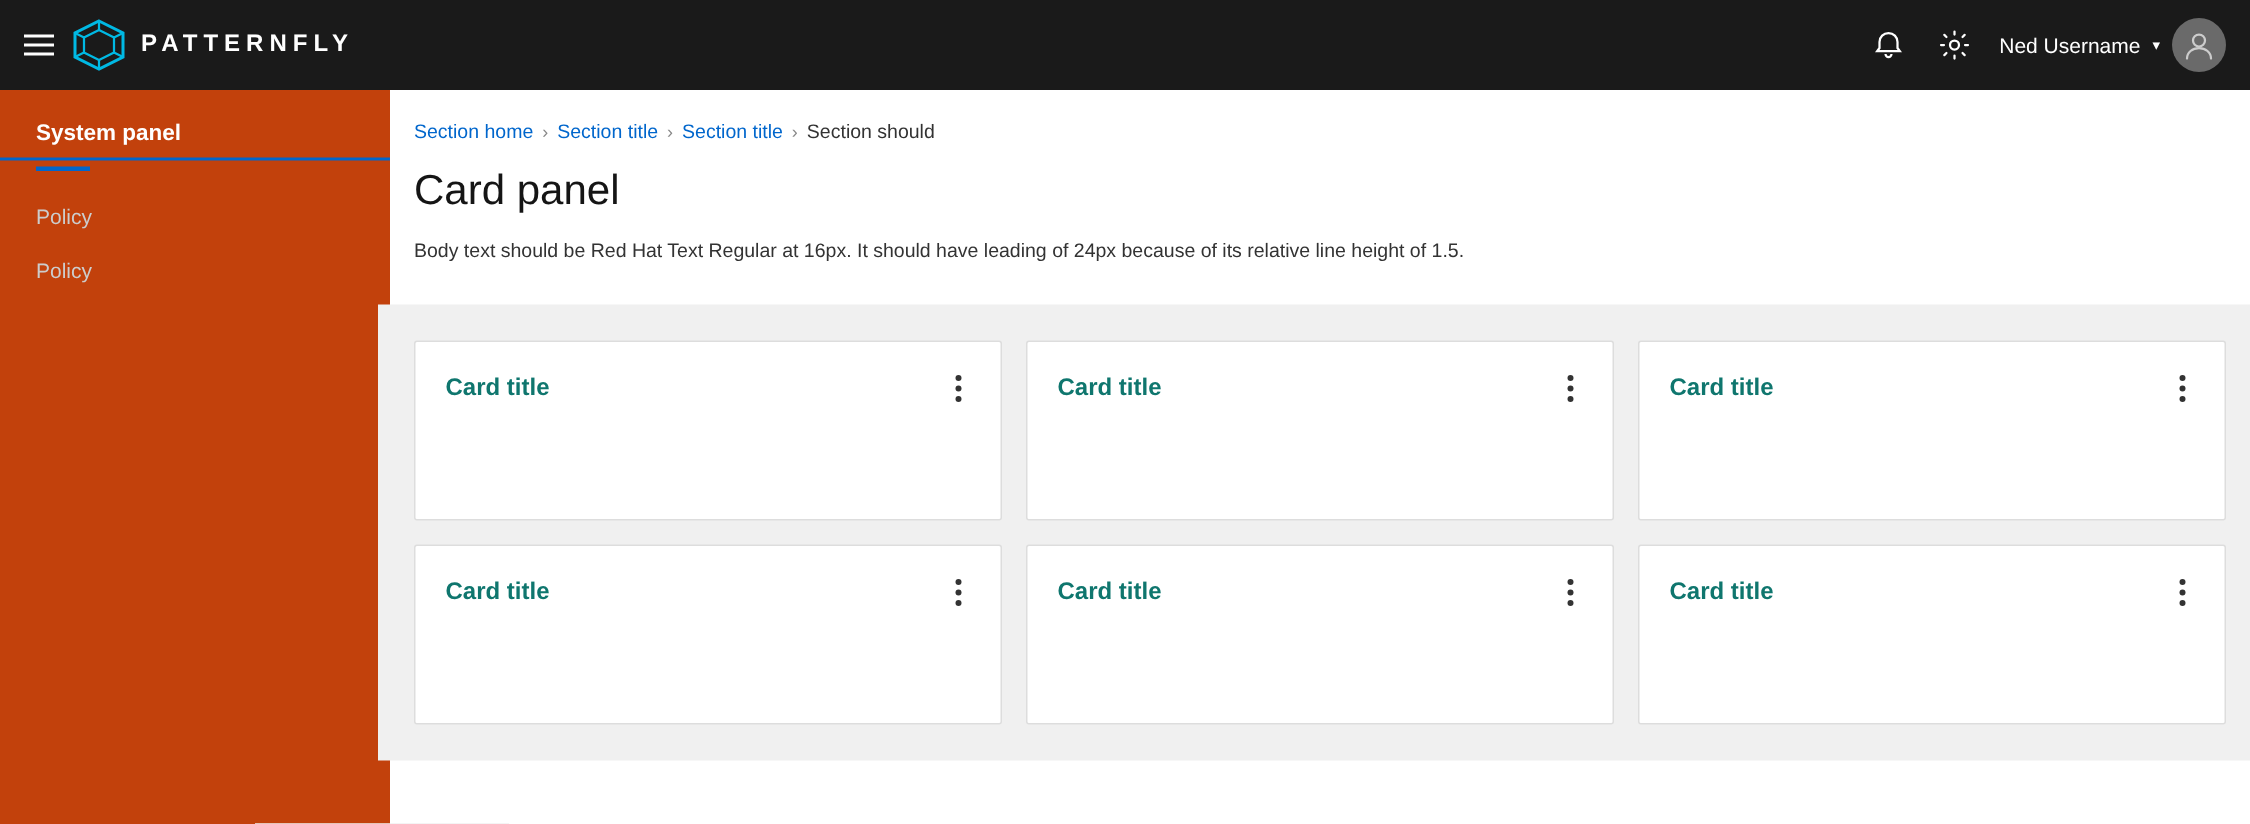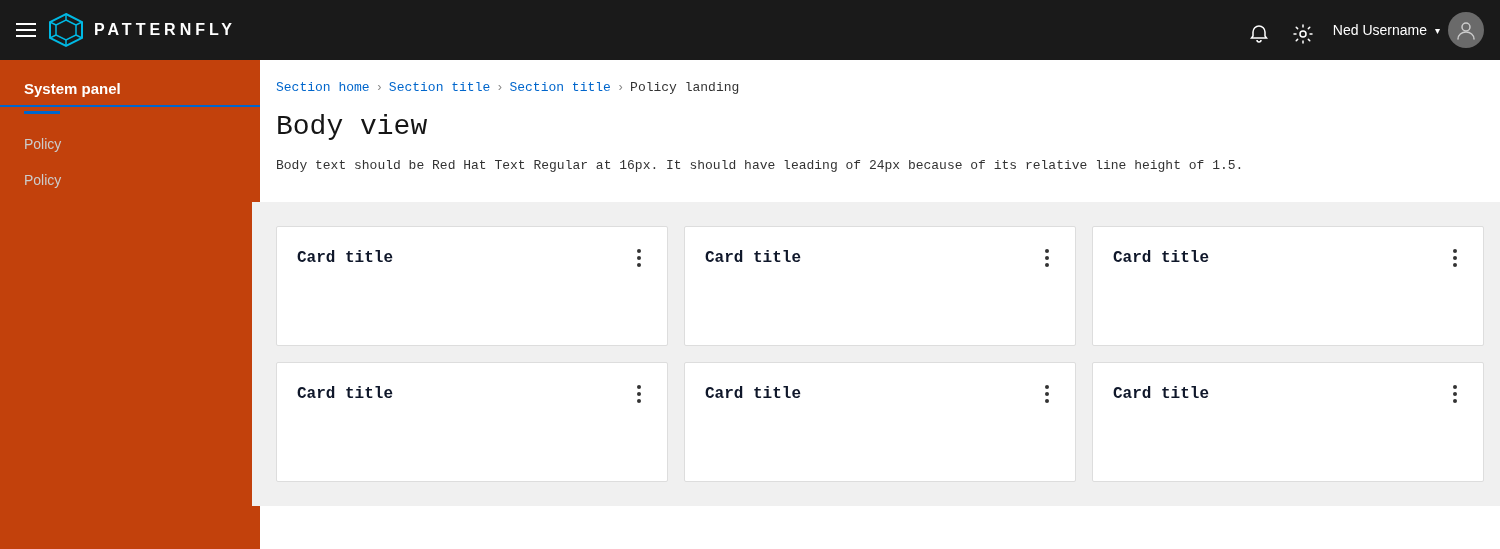--- a/index.html
+++ b/index.html
@@ -42,21 +42,21 @@
       height: 36px;
     }
     .navbar-brand-text {
       color: #fff;
       font-size: 16px;
       font-weight: 600;
       letter-spacing: 4px;
     }
     .navbar-actions {
       display: flex;
-      align-items: flex-end;
+      align-items: center;
       gap: 16px;
     }
     .navbar-icon-btn {
       background: none;
       border: none;
       color: #fff;
       font-size: 18px;
       cursor: pointer;
       padding: 4px;
       display: flex;
@@ -129,21 +129,20 @@
       text-decoration: none;
       font-size: 14px;
       cursor: pointer;
     }
 
     
     .main-content {
       flex: 1;
       background: #fff;
       padding: 20px 16px;
-      font-family: Liberation Mono, monospace;
     }
 
     
     .breadcrumb {
       display: flex;
       align-items: center;
       gap: 6px;
       font-size: 13px;
       margin-bottom: 16px;
     }
@@ -193,21 +192,21 @@
       min-height: 120px;
     }
     .card-header {
       display: flex;
       align-items: center;
       justify-content: space-between;
     }
     .card-title-text {
       font-size: 16px;
       font-weight: 700;
-      color: #0f172a;
+      color: #0f766e;
       text-align: center;
     }
     .card-kebab {
       background: none;
       border: none;
       cursor: pointer;
       font-size: 18px;
       color: #333;
       padding: 2px 6px;
       display: flex;
@@ -290,24 +289,24 @@
 
   <main class="main-content">
 
     <nav class="breadcrumb">
       <a href="#">Section home</a>
       <span class="breadcrumb-separator">›</span>
       <a href="#">Section title</a>
       <span class="breadcrumb-separator">›</span>
       <a href="#">Section title</a>
       <span class="breadcrumb-separator">›</span>
-      <span class="breadcrumb-current">Policy landing</span>
+      <span class="breadcrumb-current">Section should</span>
     </nav>
 
-    <h1 class="page-title">Body view</h1>
+    <h1 class="page-title">Card panel</h1>
     <p class="page-description">Body text should be Red Hat Text Regular at 16px. It should have leading of 24px because of its relative line height of 1.5.</p>
 
     <div class="card-grid-section">
       <div class="card-grid">
 
         <div class="card">
           <div class="card-header">
             <span class="card-title-text">Card title</span>
             <button class="card-kebab">
               <span></span>

